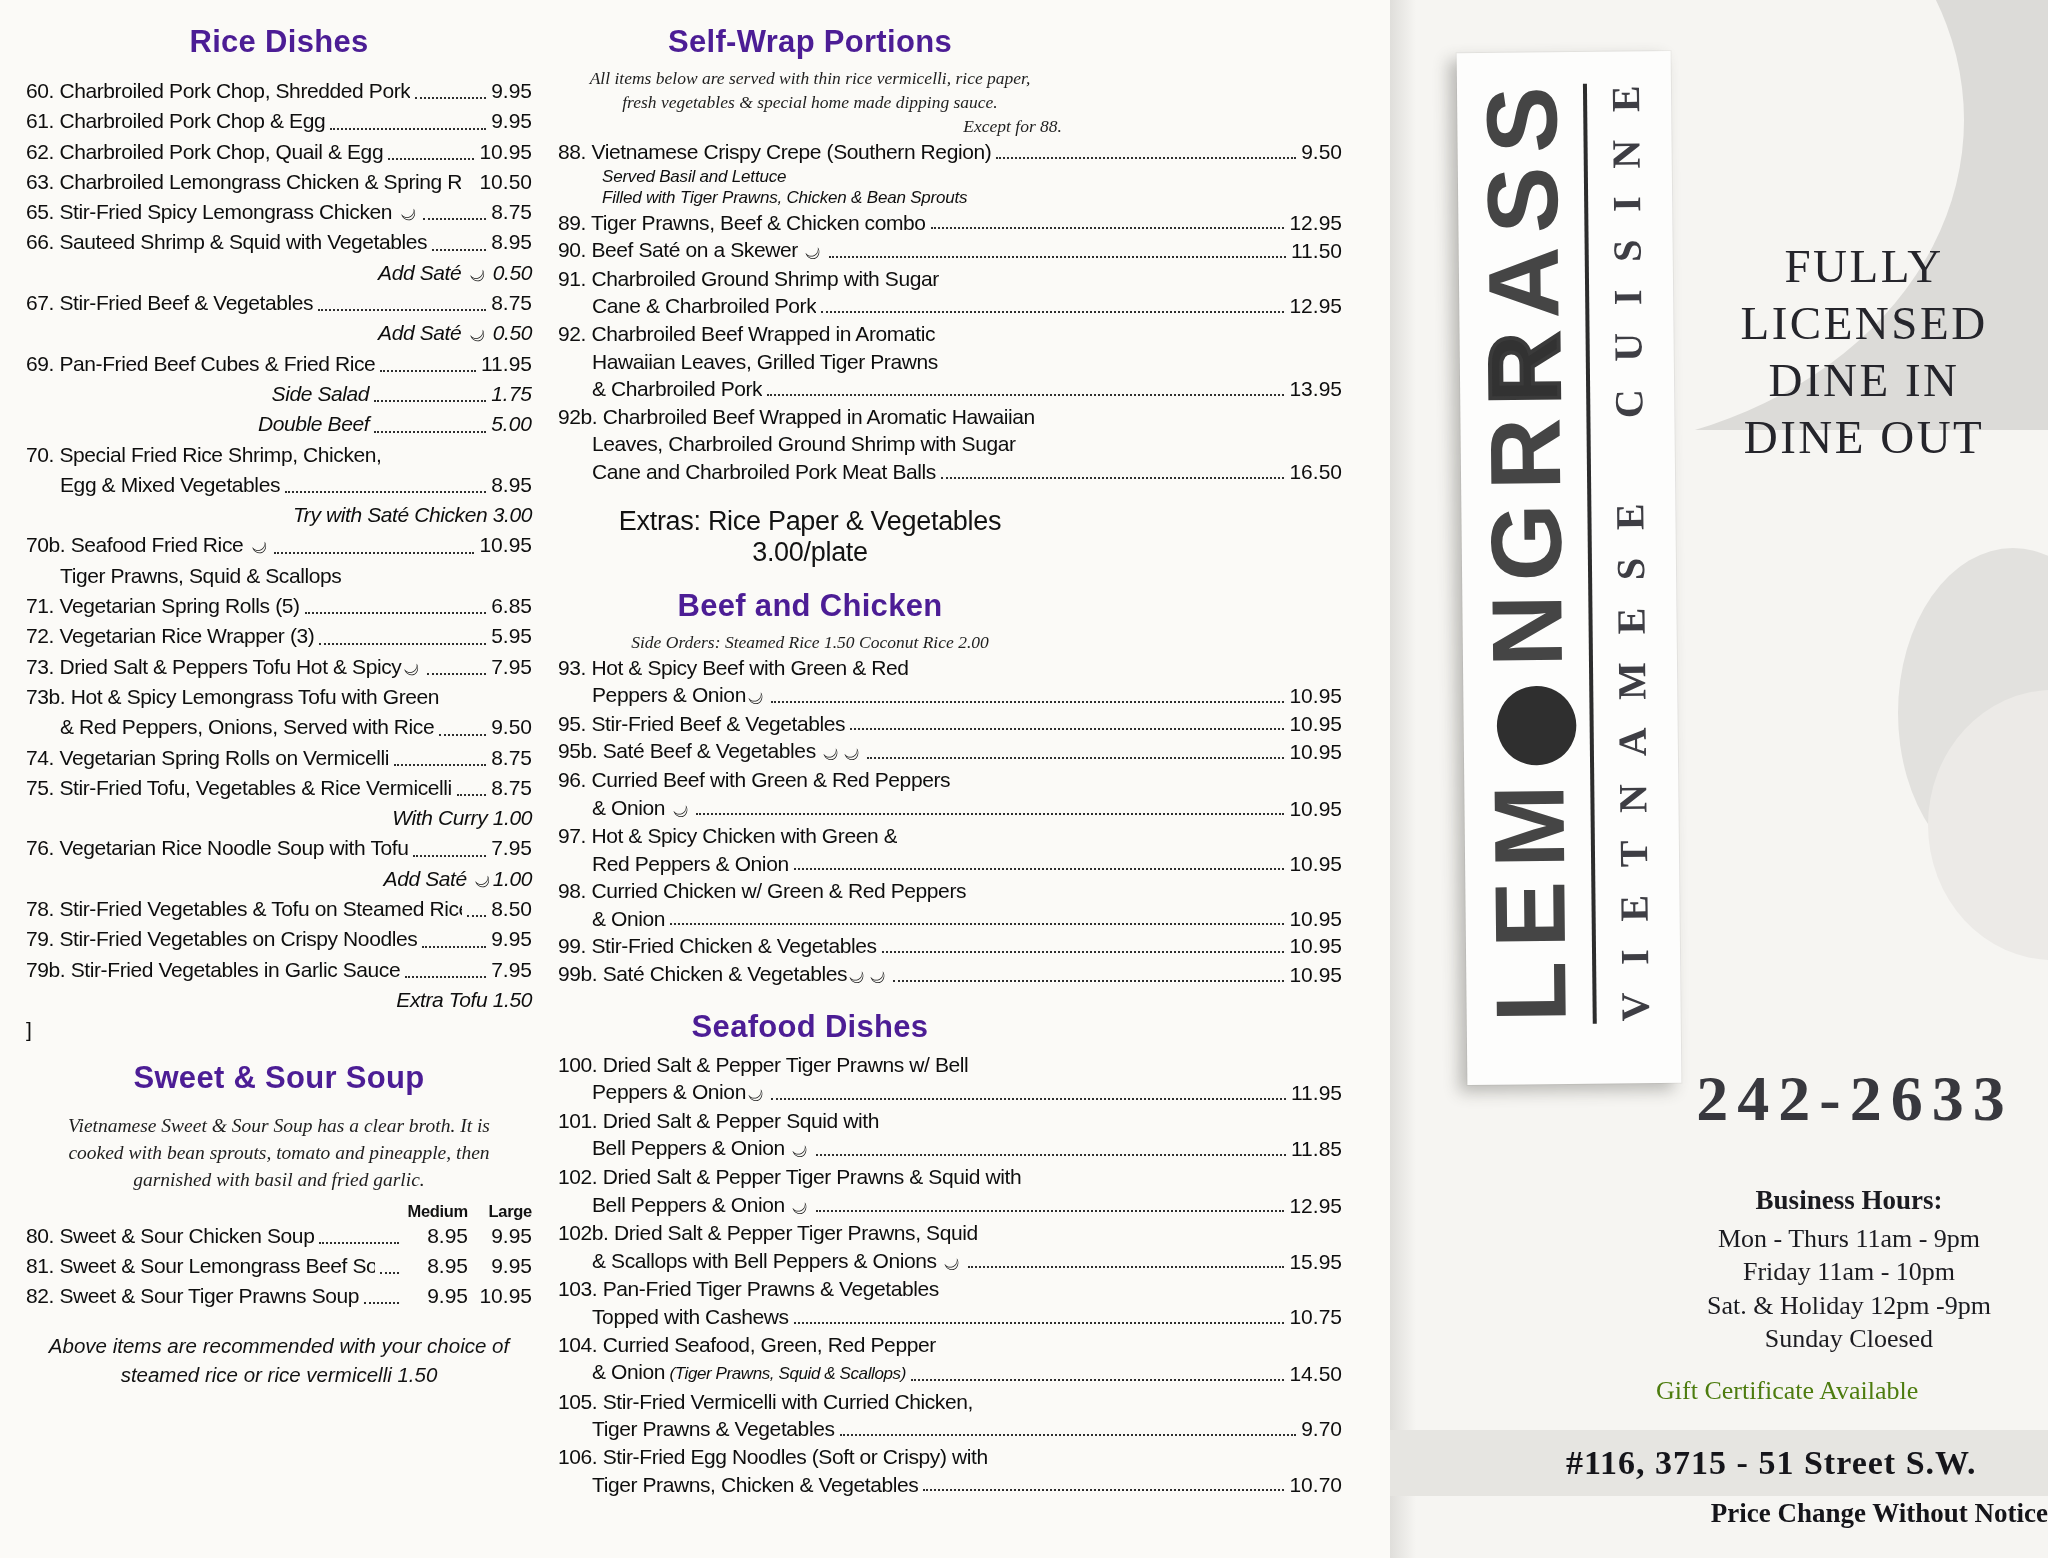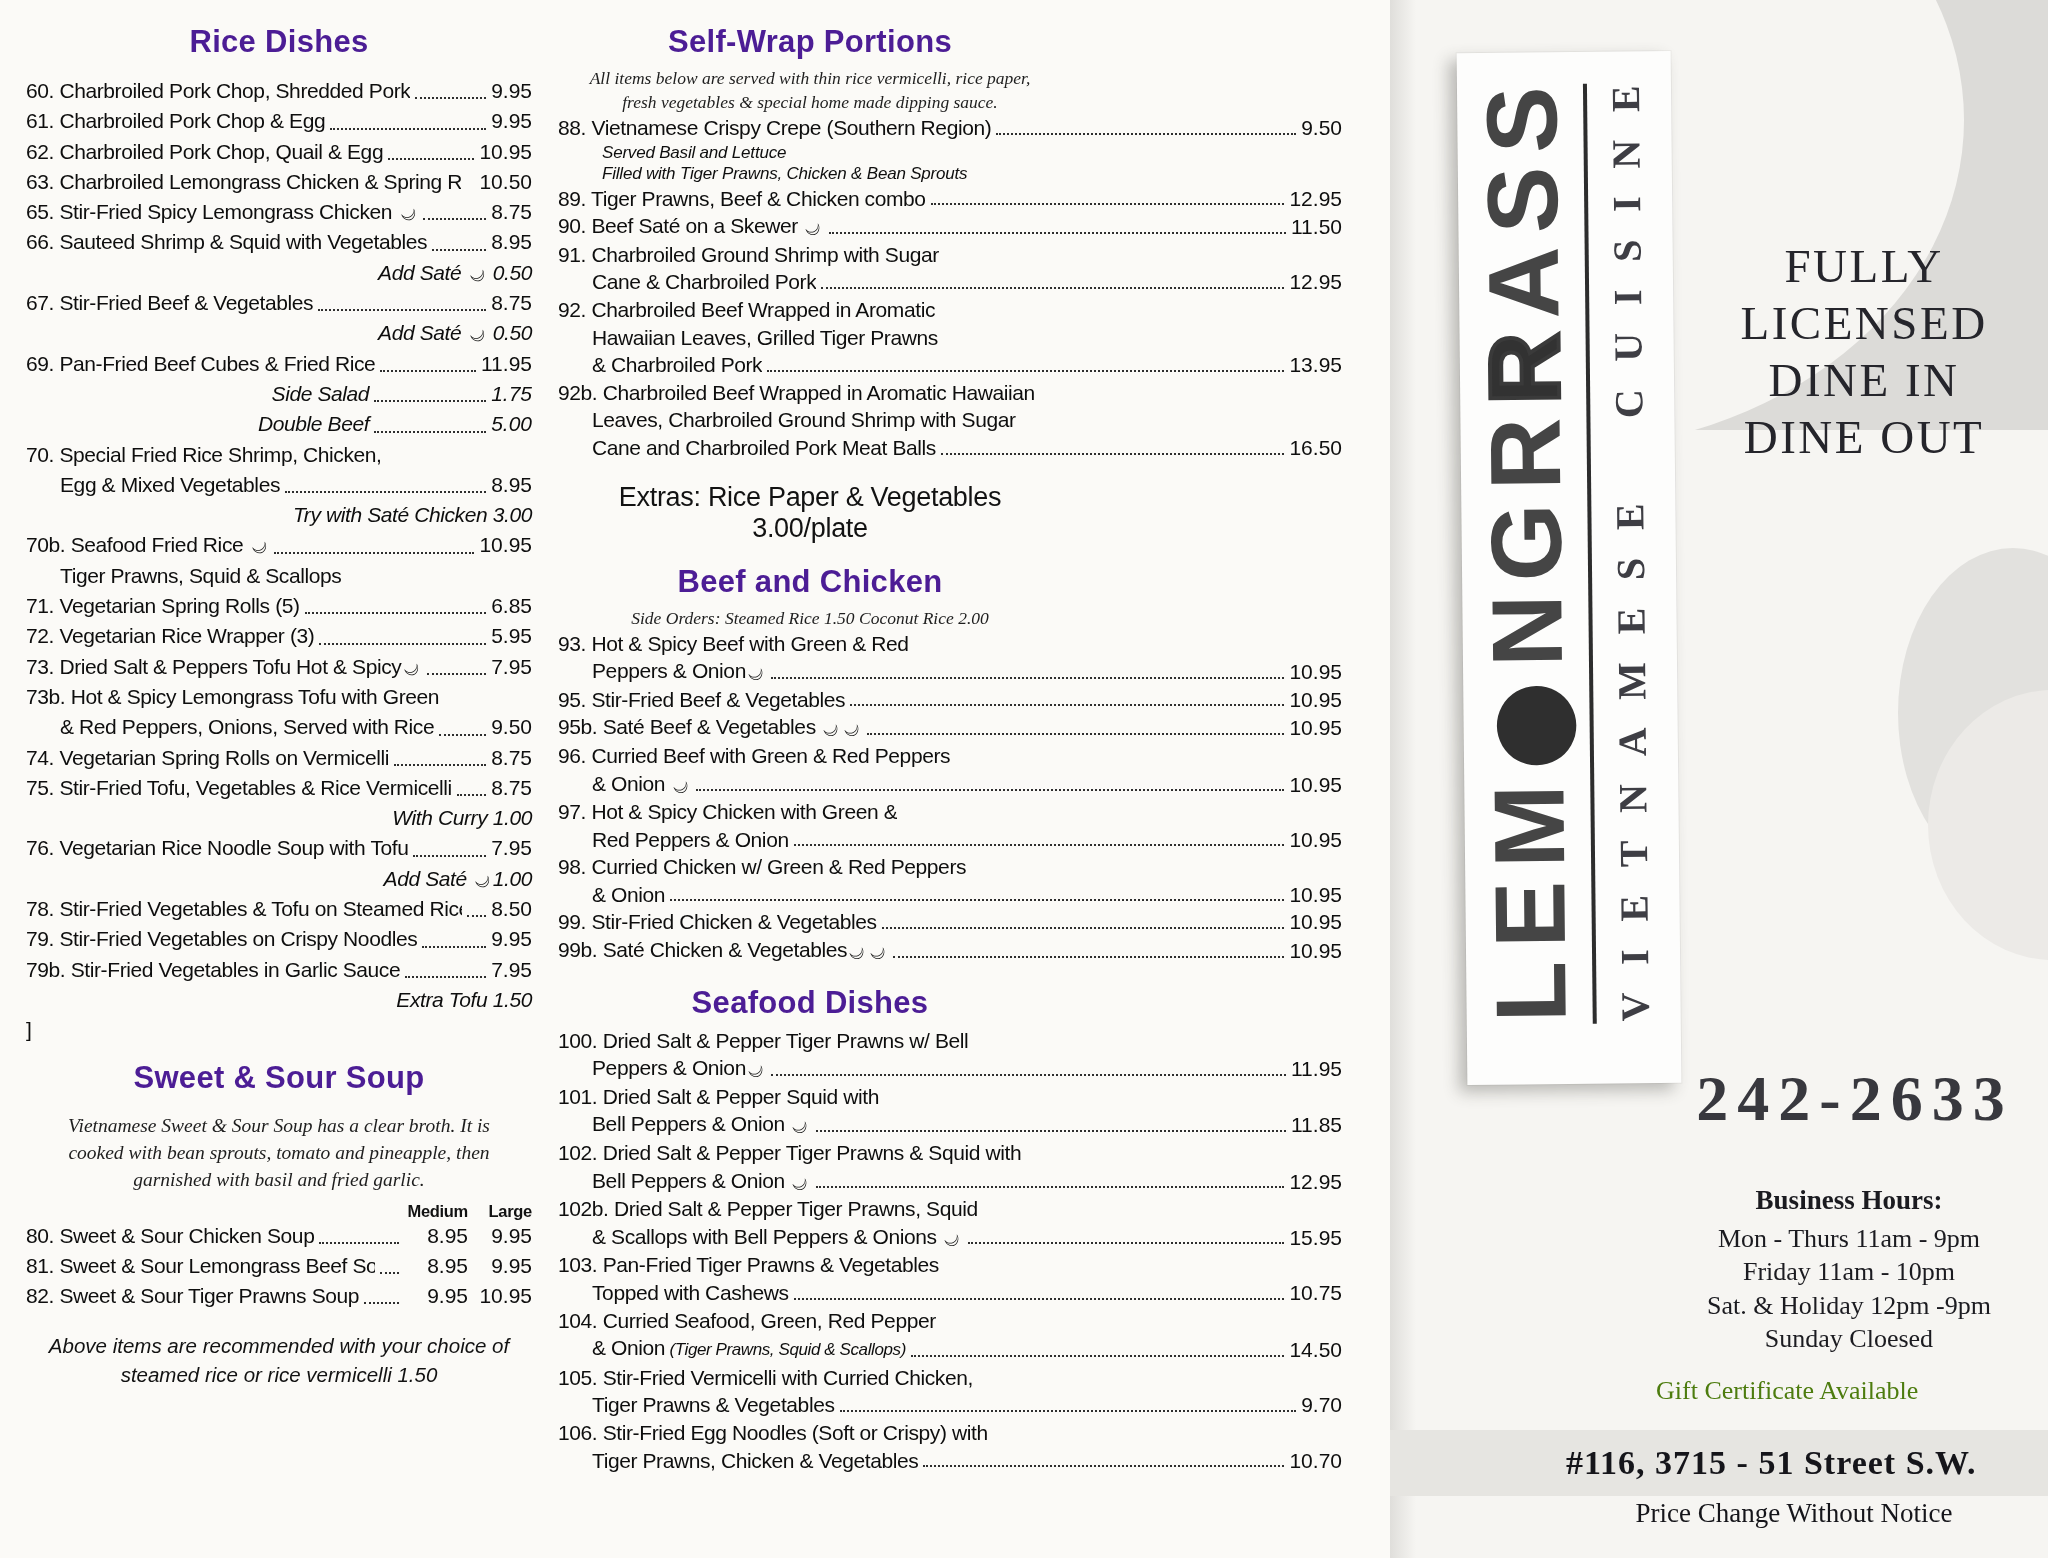--- a/index.html
+++ b/index.html
@@ -78,22 +78,22 @@
     font-family:"Liberation Serif",serif;font-weight:bold;font-size:64px;letter-spacing:9px;color:#38383e;}
   .hours{position:absolute;left:266px;right:6px;top:1184px;text-align:center;
     font-family:"Liberation Serif",serif;font-size:26px;line-height:33.5px;color:#1b1b20;}
   .hours .ht{font-weight:bold;font-size:27px;margin-bottom:4px;}
   .gift{position:absolute;left:266px;right:6px;top:1376px;text-align:left;
     font-family:"Liberation Serif",serif;font-size:26px;color:#4d7c0f;}
   .addr-band{position:absolute;left:0;right:0;top:1430px;height:66px;background:#e6e5e1;
     display:flex;align-items:center;}
   .addr{font-family:"Liberation Serif",serif;font-weight:bold;font-size:34px;letter-spacing:1px;
     color:#15151a;margin-left:176px;}
-  .notice{position:absolute;left:0;right:0;top:1498px;text-align:center;
-    font-family:"Liberation Serif",serif;font-size:27px;color:#15151a;padding-left:150px;box-sizing:border-box;}
+  .notice{position:absolute;left:0;right:0;top:1498px;text-align:right;
+    font-family:"Liberation Serif",serif;font-size:27px;color:#15151a;padding-left:150px;box-sizing:border-box;font-weight:bold;}
 </style>
 </head>
 <body>
 
 <div class="menucol col-left">
     <section>
       <div class="sec-title">Rice Dishes</div>
       <div class="mrow">
         <span class="txt">60. Charbroiled Pork Chop, Shredded Pork</span>
         <span class="leader"></span>
@@ -266,20 +266,21 @@
       </div>
       <div class="sec-footer">Above items are recommended with your choice of</div>
       <div class="sec-footer" style="margin-top: 0px;">steamed rice or rice vermicelli 1.50</div>
     </section>
   </div>
 <div class="menucol col-mid">
     <section>
       <div class="sec-title">Self-Wrap Portions</div>
       <div class="sec-desc">All items below are served with thin rice vermicelli, rice paper,</div>
       <div class="sec-desc">fresh vegetables &amp; special home made dipping sauce.</div>
+      <div class="sec-desc right">Except for 88.</div>
       <div class="mrow">
         <span class="txt">88. Vietnamese Crispy Crepe (Southern Region)</span>
         <span class="leader"></span>
         <span class="price">9.50</span>
       </div>
       <div class="mrow sub">Served Basil and Lettuce</div>
       <div class="mrow sub">Filled with Tiger Prawns, Chicken &amp; Bean Sprouts</div>
       <div class="mrow">
         <span class="txt">89. Tiger Prawns, Beef &amp; Chicken combo</span>
         <span class="leader"></span>

